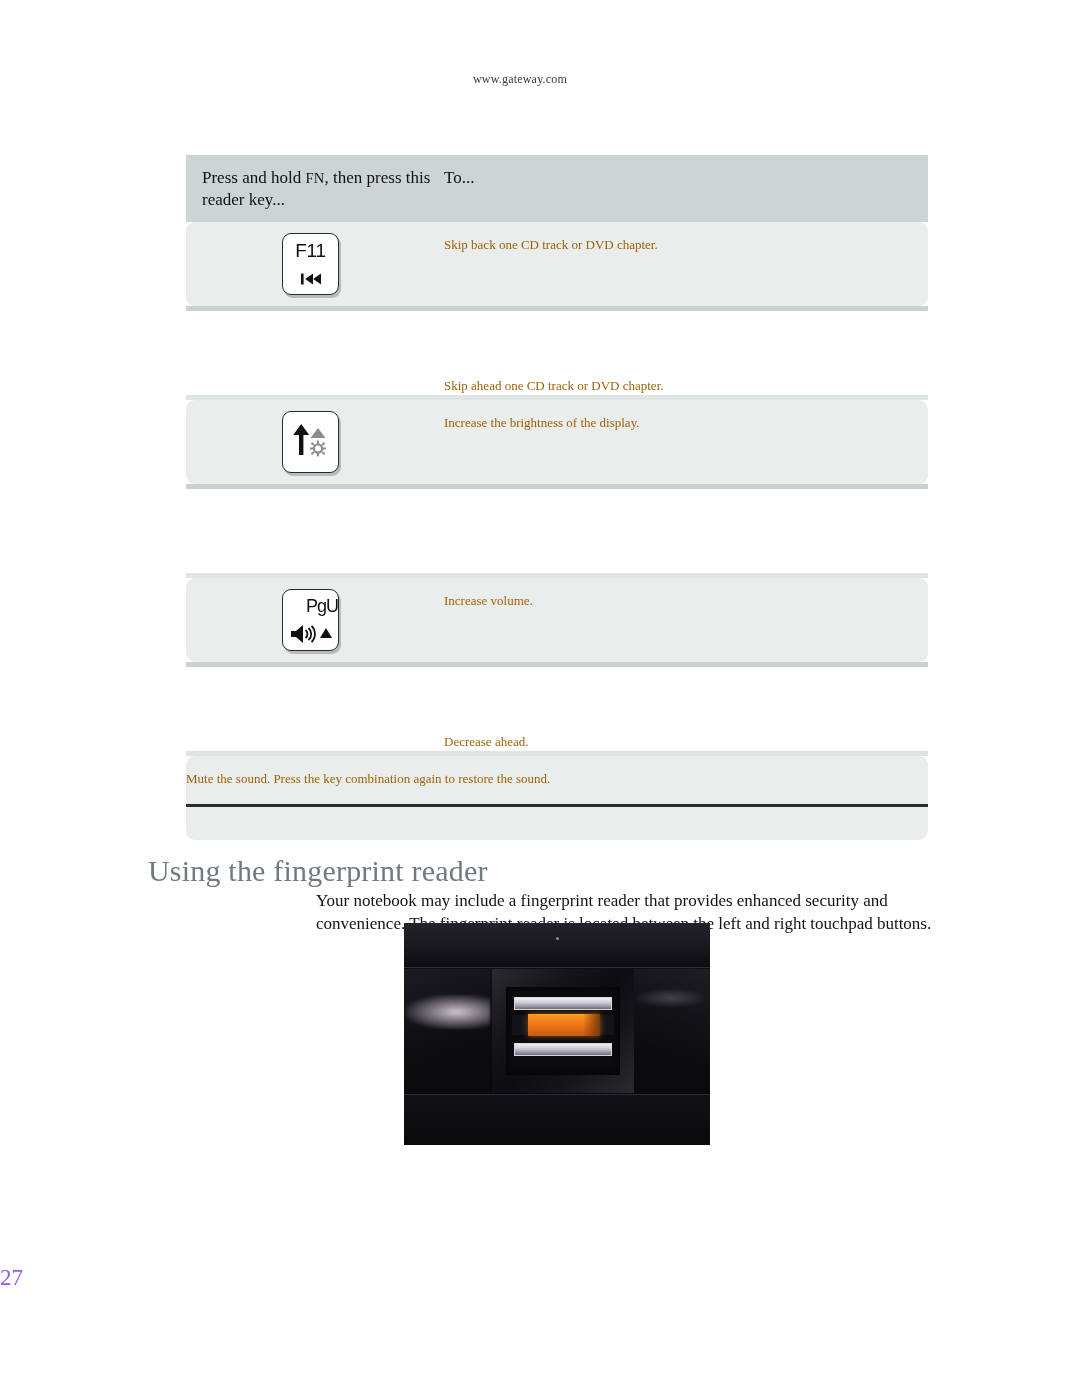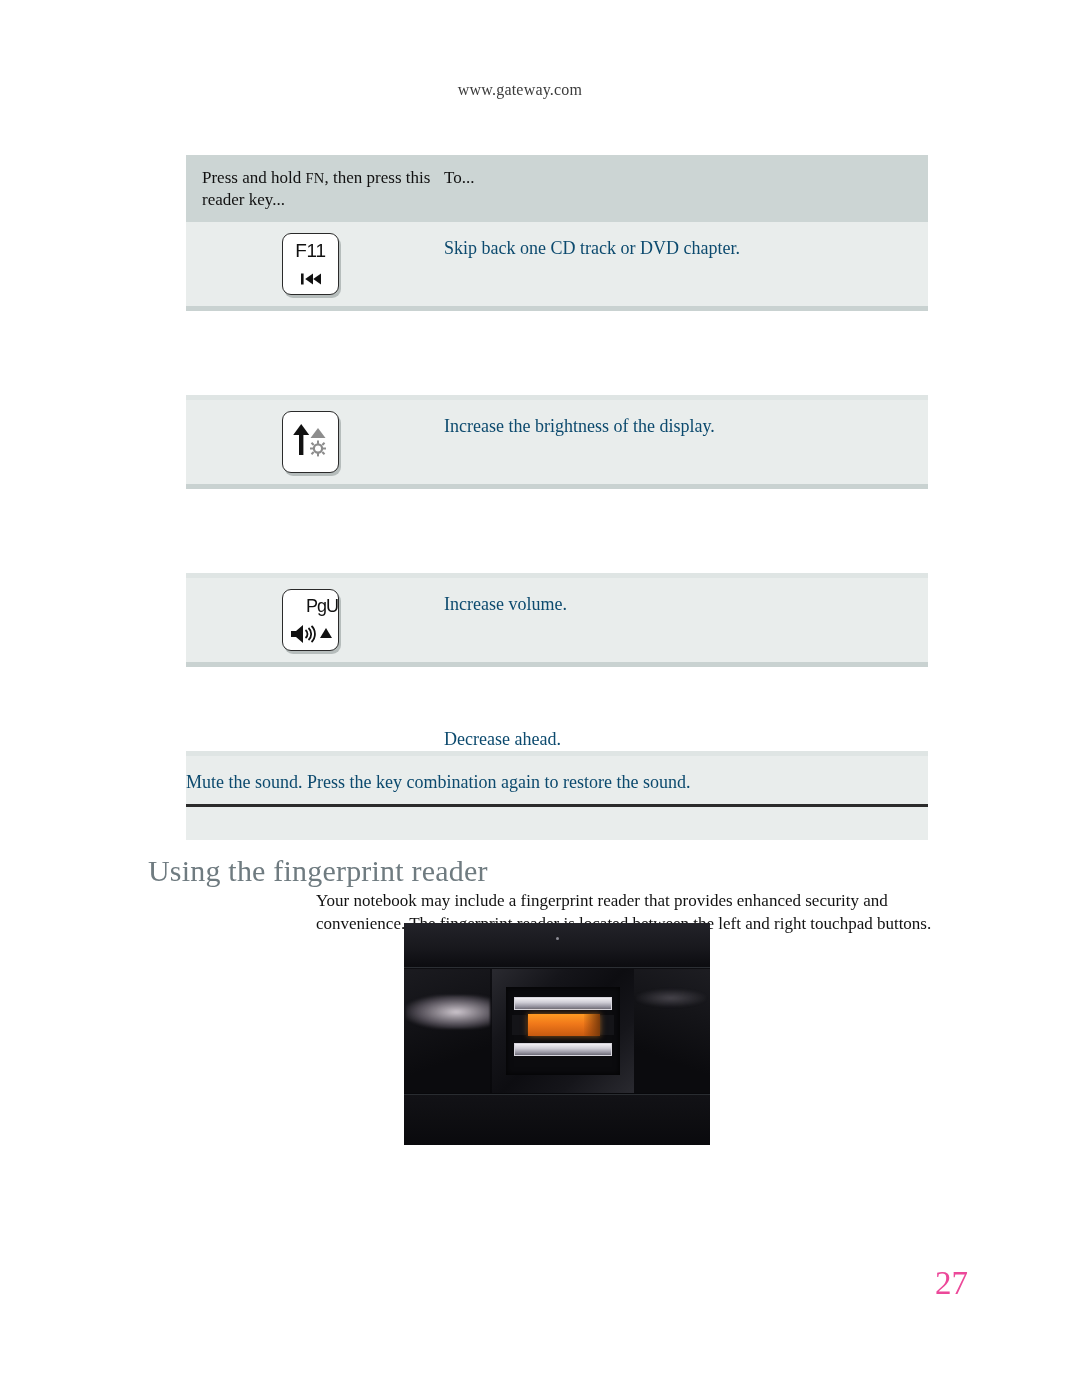--- a/index.html
+++ b/index.html
@@ -12,67 +12,67 @@
     height: 1397px;
     position: relative;
     font-family: "Liberation Serif", "DejaVu Serif", serif;
     color: #1a1a1a;
     overflow: hidden;
   }
 
   
   .page-header {
     position: absolute;
-    top: 81px;
+    top: 72px;
     left: 0;
     width: 1040px;
     text-align: center;
-    font-size: 16px;
+    font-size: 12px;
     color: #3b3b3b;
     letter-spacing: 0.2px;
   }
 
   
   .key-table {
     position: absolute;
     left: 186px;
     top: 155px;
     width: 742px;
   }
   .kt-row {
     display: flex;
     align-items: stretch;
     position: relative;
   }
   .kt-head {
     background: #ccd5d4;
     height: 67px;
   }
-  .kt-body-a { background: #e9edec; }
+  .kt-body-a { background: #e9edec; border-radius: 9px; }
   .kt-body-b { background: #ffffff; align-items: flex-end; }
 
   .kt-sep {
     height: 5px;
     background: #c9d2d1;
     width: 742px;
   }
   .kt-sep-light { background: #dfe5e4; }
 
   .kt-col-key {
     width: 258px;
     flex: 0 0 258px;
     position: relative;
   }
   .kt-col-desc {
     flex: 1 1 auto;
     padding-top: 14px;
     padding-right: 14px;
-    font-size: 18px;
+    font-size: 13px;
     line-height: 1.35;
-    color: #0c4a6e;
+    color: #a16207;
   }
   .kt-head .kt-col-key,
   .kt-head .kt-col-desc {
     padding-top: 12px;
     font-size: 17px;
     color: #111;
   }
   .kt-head .kt-col-key {
     padding-left: 16px;
     box-sizing: border-box;
@@ -243,23 +243,23 @@
   .ph-seam {
     position: absolute; left: 0; width: 100%; height: 1px;
     background: rgba(70,75,80,0.55);
   }
 
   
   .page-number {
     position: absolute;
     left: 0; top: 1265px;
     width: 968px;
-    text-align: right;
-    font-size: 33px;
-    color: #ec4899;
+    text-align: left;
+    font-size: 23px;
+    color: #8b5cf6;
   }
 </style>
 </head>
 <body>
 
 <div class="page-header">
   <span>www.gateway.com</span>
 </div>
 
 <div class="key-table">
@@ -299,20 +299,21 @@
           <div class="keycap-glyph">
             <svg width="24" height="16" viewBox="0 0 24 16" aria-hidden="true">
               <polygon points="2,2.5 2,13.5 9.8,8" fill="#111"></polygon>
               <polygon points="10,2.5 10,13.5 17.8,8" fill="#111"></polygon>
               <rect x="19.4" y="2.5" width="2.6" height="11" fill="#111"></rect>
             </svg>
           </div>
         </div>
       </div>
     </div>
+    <div class="kt-col-desc">Skip ahead one CD track or DVD chapter.</div>
   </div>
   <div class="kt-sep kt-sep-light"></div>
 
   <div class="kt-row kt-row-body kt-body-a">
     <div class="kt-col-key">
       <div class="keycap-wrap">
         <div class="keycap">
           <div class="keycap-glyph" style="margin-top:9px;height:40px;">
             <svg width="44" height="40" viewBox="0 0 44 40" aria-hidden="true">
 

